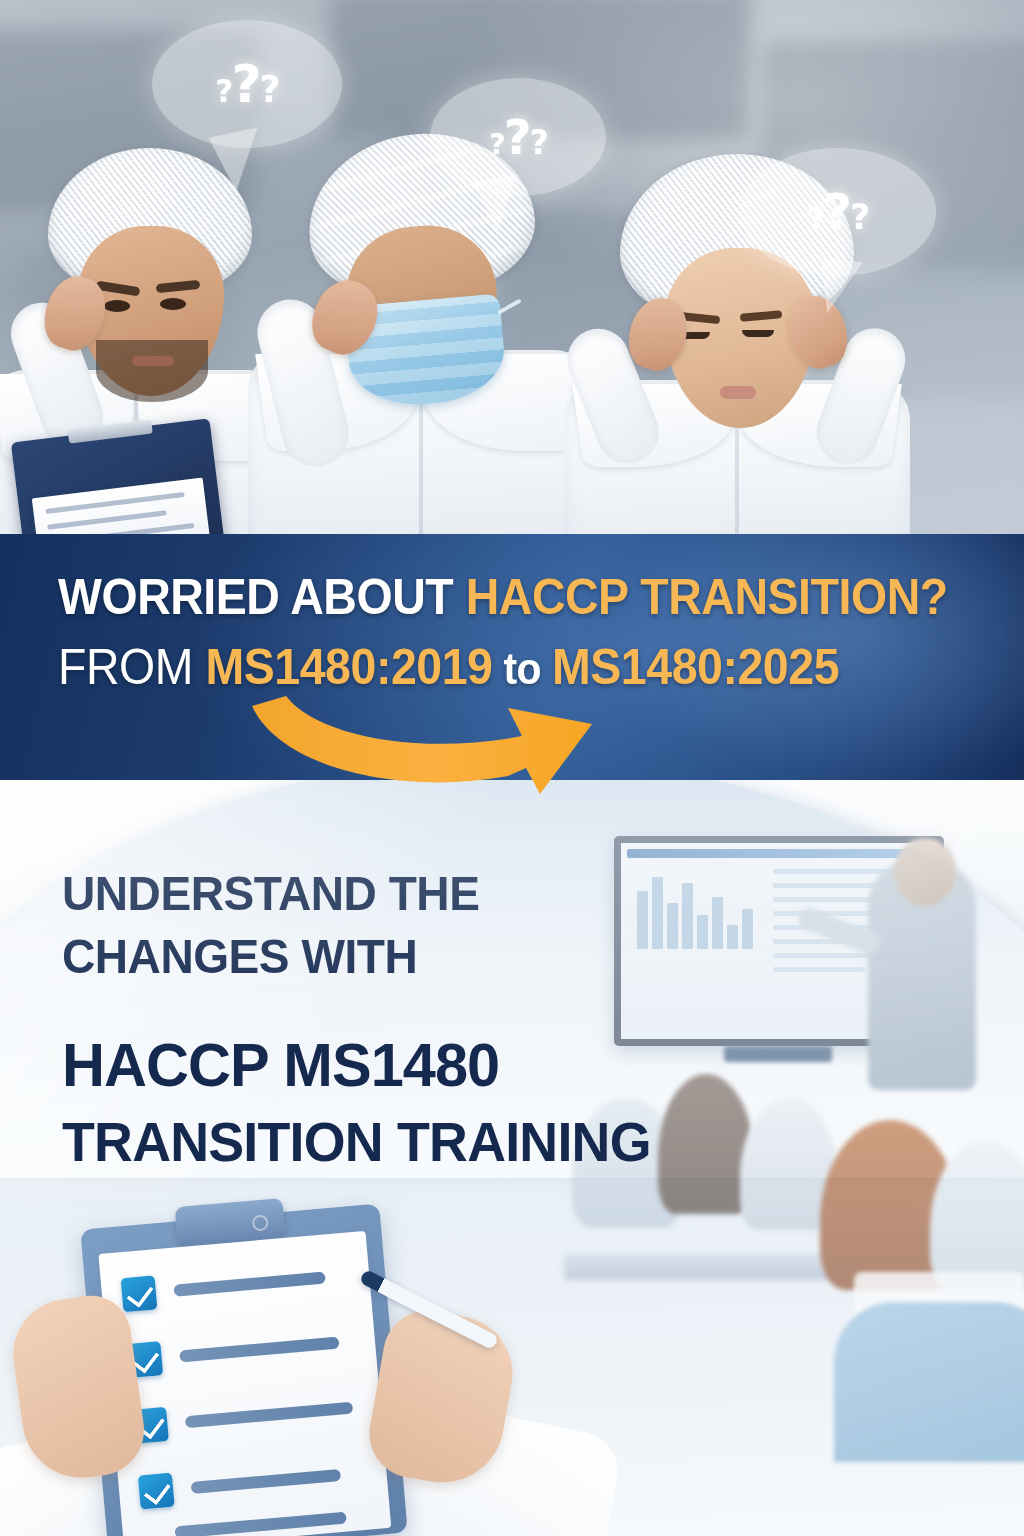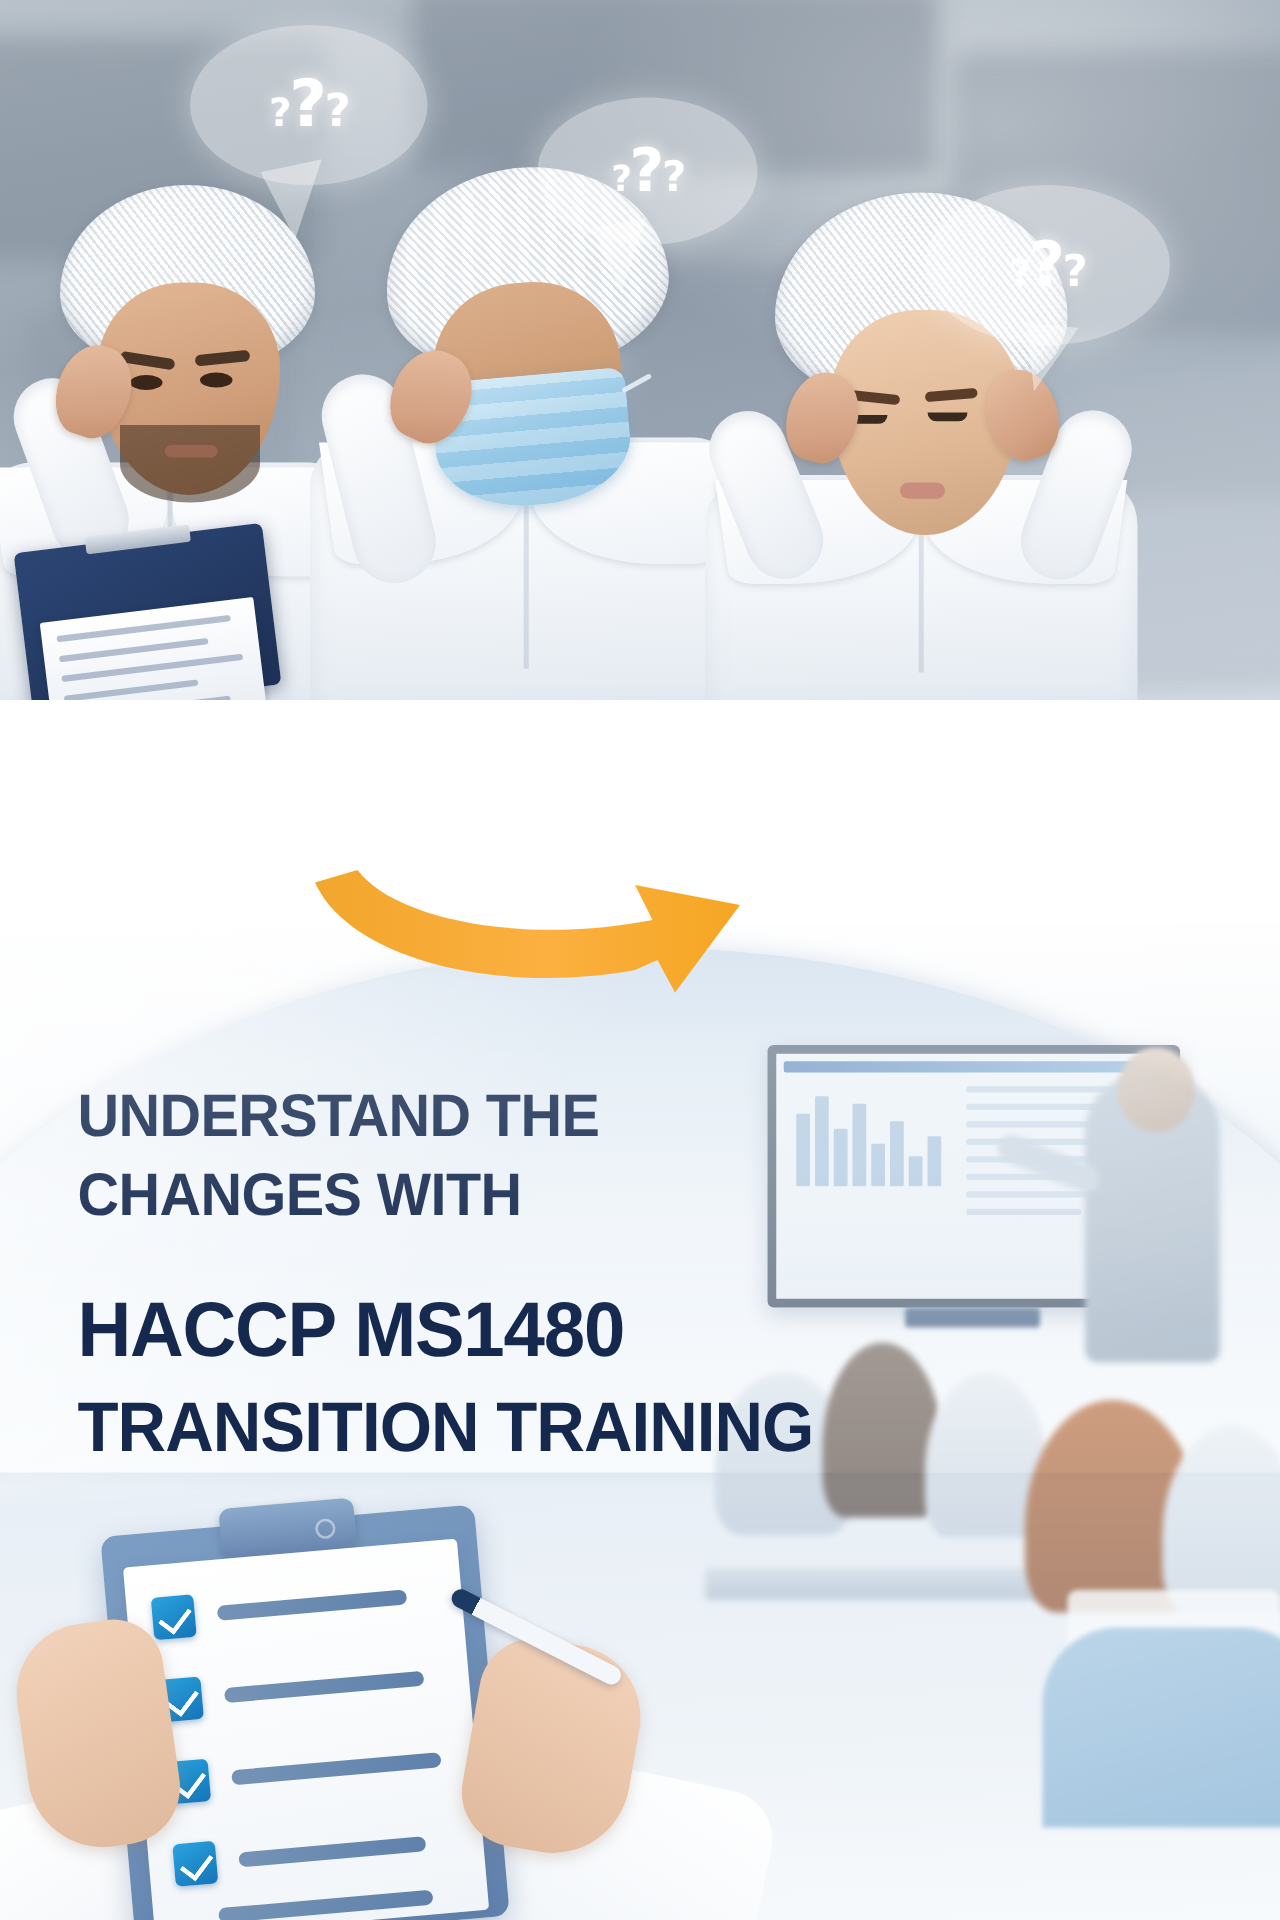--- a/index.html
+++ b/index.html
@@ -523,20 +523,31 @@
         </div>
       </div>
       <div class="hand-left"></div>
       <div class="hand-right"></div>
       <div class="pen"></div>
     </div>
 
     <div class="veil"></div>
   </div>
 
+  <div class="banner">
+    <div class="banner-glow"></div>
+    <div class="banner-text">
+      <div class="line1">
+        <span class="tx-white">WORRIED ABOUT </span><span class="tx-gold">HACCP TRANSITION?</span>
+      </div>
+      <div class="line2">
+        <span class="tx-from">FROM </span><span class="tx-gold">MS1480:2019</span><span class="tx-to"> to </span><span class="tx-gold">MS1480:2025</span>
+      </div>
+    </div>
+  </div>
 
   <div class="arrow-wrap">
     <svg width="460" height="110" viewBox="0 0 460 110">
       <defs>
         <linearGradient id="ag" x1="0" y1="0" x2="1" y2="0">
           <stop offset="0%" stop-color="#f3a62c"></stop>
           <stop offset="55%" stop-color="#fbb040"></stop>
           <stop offset="100%" stop-color="#f5a623"></stop>
         </linearGradient>
       </defs>

